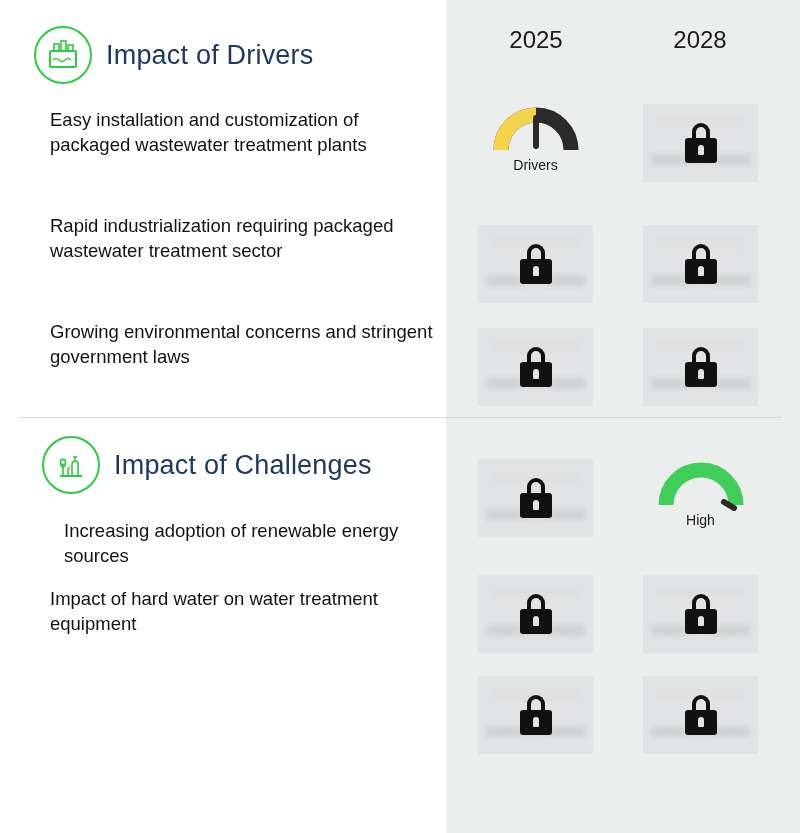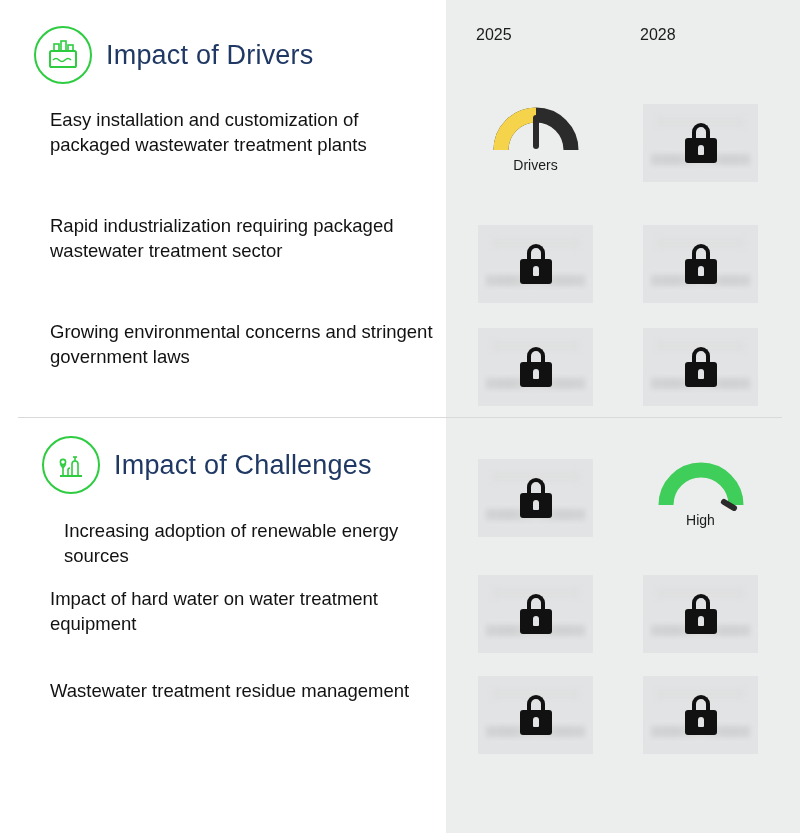--- a/index.html
+++ b/index.html
@@ -42,24 +42,24 @@
     top: 417px;
     width: 764px;
     height: 1px;
     background: #d8d9da;
   }
 
   
   .col-head {
     position: absolute;
     top: 26px;
-    font-size: 16px;
+    font-size: 24px;
     color: #1b1b1b;
     font-weight: 400;
-    text-align: left;
+    text-align: center;
     width: 120px;
   }
   .col-head.c1 { left: 476px; }
   .col-head.c2 { left: 640px; }
 
   
   .section-title {
     position: absolute;
     display: flex;
     align-items: center;
@@ -299,21 +299,20 @@
         <path d="M21 13 L21 9" stroke="#2ecc40" stroke-width="1.6"></path>
         <path d="M19 9 L23 9" stroke="#2ecc40" stroke-width="1.6"></path>
         <path d="M14 28 L14 22 q0 -2 2 -2" fill="none" stroke="#2ecc40" stroke-width="1.6"></path>
       </svg>
     </div>
     <h2>Impact of Challenges</h2>
   </div>
 
   <div class="item-text" style="left:64px; top:519px;">Increasing adoption of renewable energy sources</div>
   <div class="item-text" style="left:50px; top:587px;">Impact of hard water on water treatment equipment</div>
-  <div class="item-text" style="left:50px; top:679px;">Wastewater treatment residue management</div>
 
   <div class="cell" style="left:478px; top:459px;">
     <div class="lock-box">
       <div class="blurbar2"></div>
       <div class="blurbar"></div>
       <div class="lock-glyph">
         <div class="shackle"></div>
           <div class="body"></div>
           <div class="keyhole"></div>
       </div>

